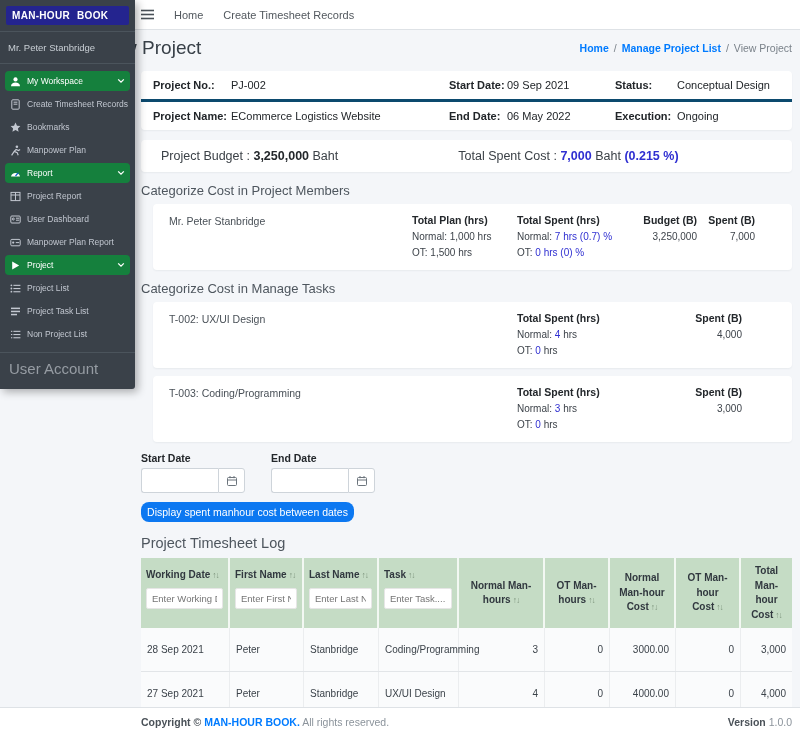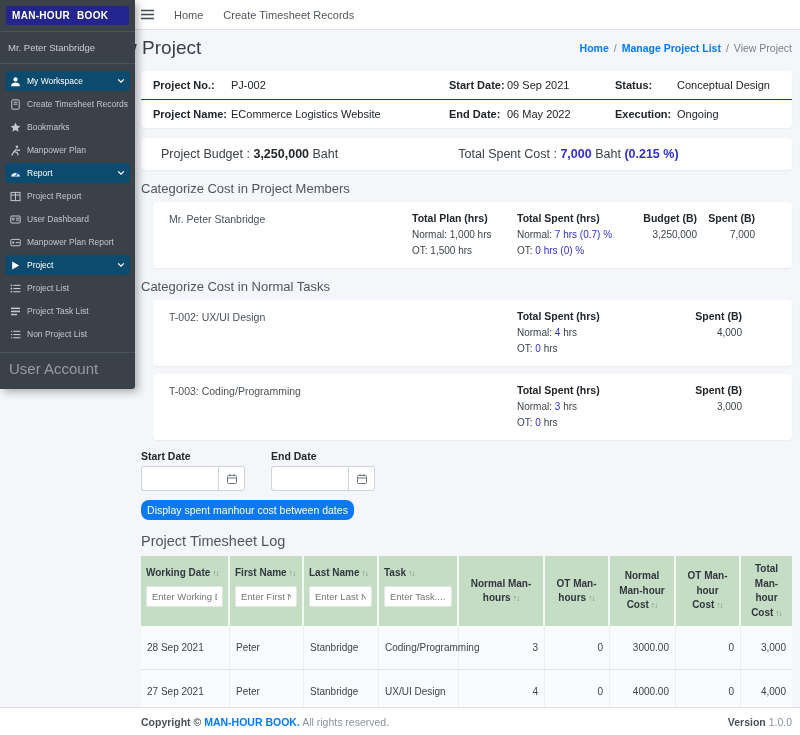--- a/index.html
+++ b/index.html
@@ -21,21 +21,21 @@
   .pagehead h1{margin:0;font-size:19px;font-weight:500;color:#384048}
   .breadcrumb{font-size:10.5px;color:#7a828a;display:flex;gap:5px;align-items:center}
   .breadcrumb a{color:#007bff;font-weight:700}
 
   .content{flex:1;padding:0 8px 0 141px;overflow:hidden}
   .card{background:#fff;border-radius:4px;box-shadow:0 1px 2px rgba(40,50,60,.06)}
 
   
   .info-card{margin-top:7px}
   .info-row{display:flex;align-items:center;padding:8px 12px;font-size:11px}
-  .info-row + .info-row{border-top:1px solid #0c4a6e}
+  .info-row + .info-row{border-top:3px solid #0c4a6e}
   .lbl{font-weight:700;color:#212529}
   .w1{width:78px}.v1{width:218px}.w2{width:58px}.v2{width:108px}.w3{width:62px}.v3{flex:1}
 
   
   .budget-card{margin-top:10px;padding:9px 20px;display:flex;align-items:center;
                font-size:12.5px;color:#3b4147}
   .grp2{margin-left:120px}
   .blue{color:#2f2fd1}
   b.dark{color:#23272b}
 
@@ -100,21 +100,21 @@
   .sidebar{position:absolute;top:0;left:0;width:135px;background:#3a4149;z-index:10;
            box-shadow:3px 3px 9px rgba(0,0,0,.3);padding-bottom:12px;border-radius:0 0 3px 0}
   .brand-row{padding:6px;border-bottom:1px solid #4b545c}
   .brand{display:block;background:#24248f;color:#fff;font-weight:700;font-size:10px;
          letter-spacing:.3px;word-spacing:4px;padding:4px 6px;border-radius:2px;cursor:pointer}
   .user-row{padding:10px 8px;font-size:9.5px;color:#c9cfd5;border-bottom:1px solid #4b545c}
   .menu{padding-top:4px}
   .mitem{display:flex;align-items:center;gap:6px;margin:3px 5px;padding:4.5px 5px;border-radius:4px;
          color:#c2c7d0;font-size:8.5px;cursor:pointer;white-space:nowrap;overflow:hidden}
   .mitem svg{flex:0 0 auto}
-  .mitem.active{background:#0c4a6e;color:#fff}
+  .mitem.active{background:#15803d;color:#fff}
   .chev{margin-left:auto;display:flex}
   .user-account{margin-top:8px;border-top:1px solid #4b545c;padding:7px 9px 0;font-size:15px;color:#969ca3}
 </style>
 </head>
 <body>
 
 <div class="app">
 
   <nav class="topnav">
     <span class="hamburger">
@@ -192,21 +192,21 @@
       <div class="m-budget">
         <div class="col-h">Budget (B)</div>
         <div class="line">3,250,000</div>
       </div>
       <div class="m-amount">
         <div class="col-h">Spent (B)</div>
         <div class="line blue">7,000</div>
       </div>
     </div>
 
-    <div class="section-title">Categorize Cost in Normal Tasks</div>
+    <div class="section-title">Categorize Cost in Manage Tasks</div>
 
     <div class="card task-card">
       <div class="m-name">T-002: UX/UI Design</div>
       <div class="t-spent">
         <div class="col-h">Total Spent (hrs)</div>
         <div class="line"><span>Normal:</span> <span class="blue">4</span> <span>hrs</span></div>
         <div class="line"><span>OT:</span> <span class="blue">0</span> <span>hrs</span></div>
       </div>
       <div class="t-amount">
         <div class="col-h">Spent (B)</div>

